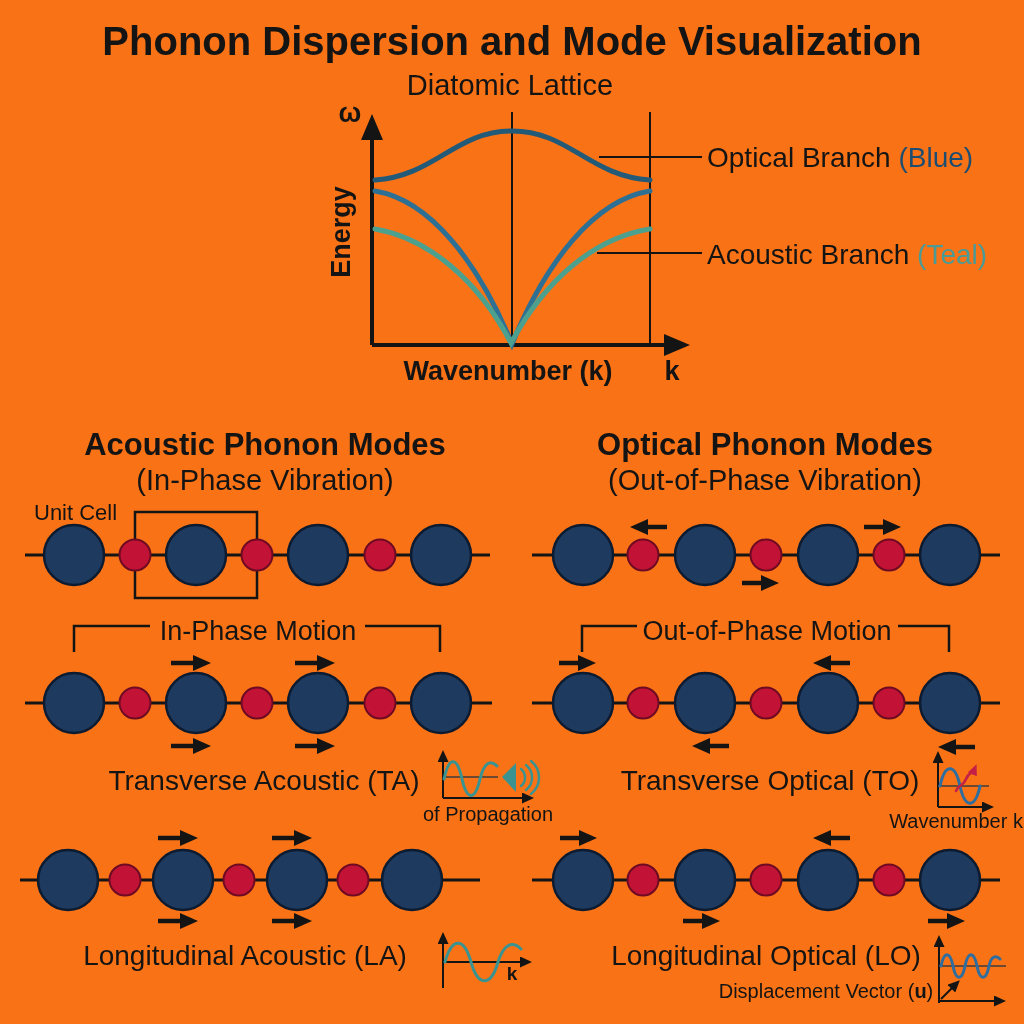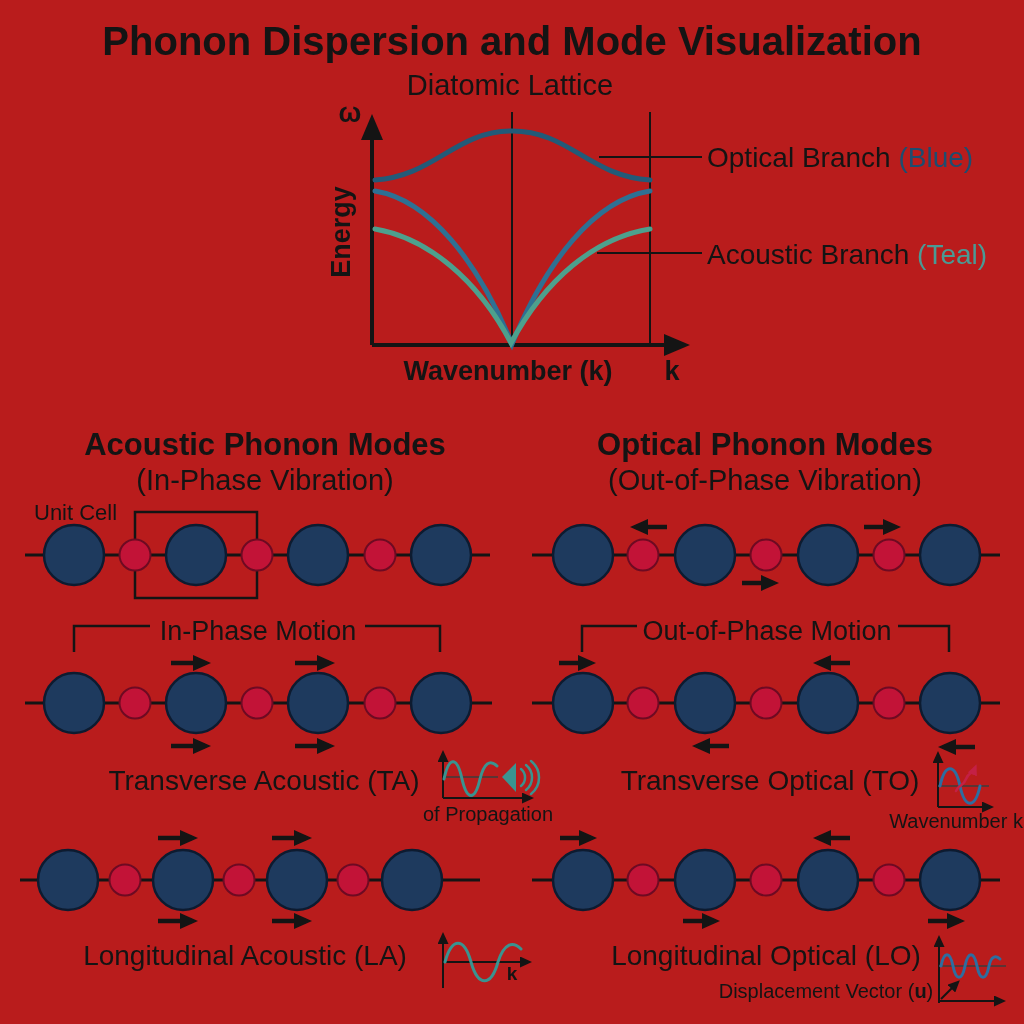--- a/index.html
+++ b/index.html
@@ -1,16 +1,16 @@
 <!DOCTYPE html>
 <html style="--c-ink: #141414; --c-navy-atom: #1e3a5e; --c-crimson-atom: #c21337; --c-optical-curve: #235a78; --c-acoustic-curve-blue: #2e7093; --c-acoustic-curve-teal: #4da08d; --c-label-blue: #1d4d70; --c-label-teal: #4a9a95; --c-inset-teal: #3a9390; --c-inset-blue: #2d6da0; --c-photon-red: #c42045;"><head>
 <meta charset="utf-8">
 <style>
   html,body{margin:0;padding:0;background:#ffffff;}
-  .stage{position:relative;width:1024px;height:1024px;background:#b91c1c;overflow:hidden;
+  .stage{position:relative;width:1024px;height:1024px;background:#f97316;overflow:hidden;
          font-family:"Liberation Sans", sans-serif;}
   svg{display:block;}
   text{fill:var(--c-ink,#141414);font-family:"Liberation Sans", sans-serif;}
   .t-title{font-size:40px;font-weight:700;}
   .t-sub{font-size:29px;font-weight:500;}
   .t-head{font-size:31px;font-weight:700;}
   .t-subhead{font-size:29px;font-weight:400;}
   .t-branch{font-size:28px;font-weight:500;}
   .t-rowlabel{font-size:28px;font-weight:500;}
   .t-motion{font-size:27px;font-weight:500;}

